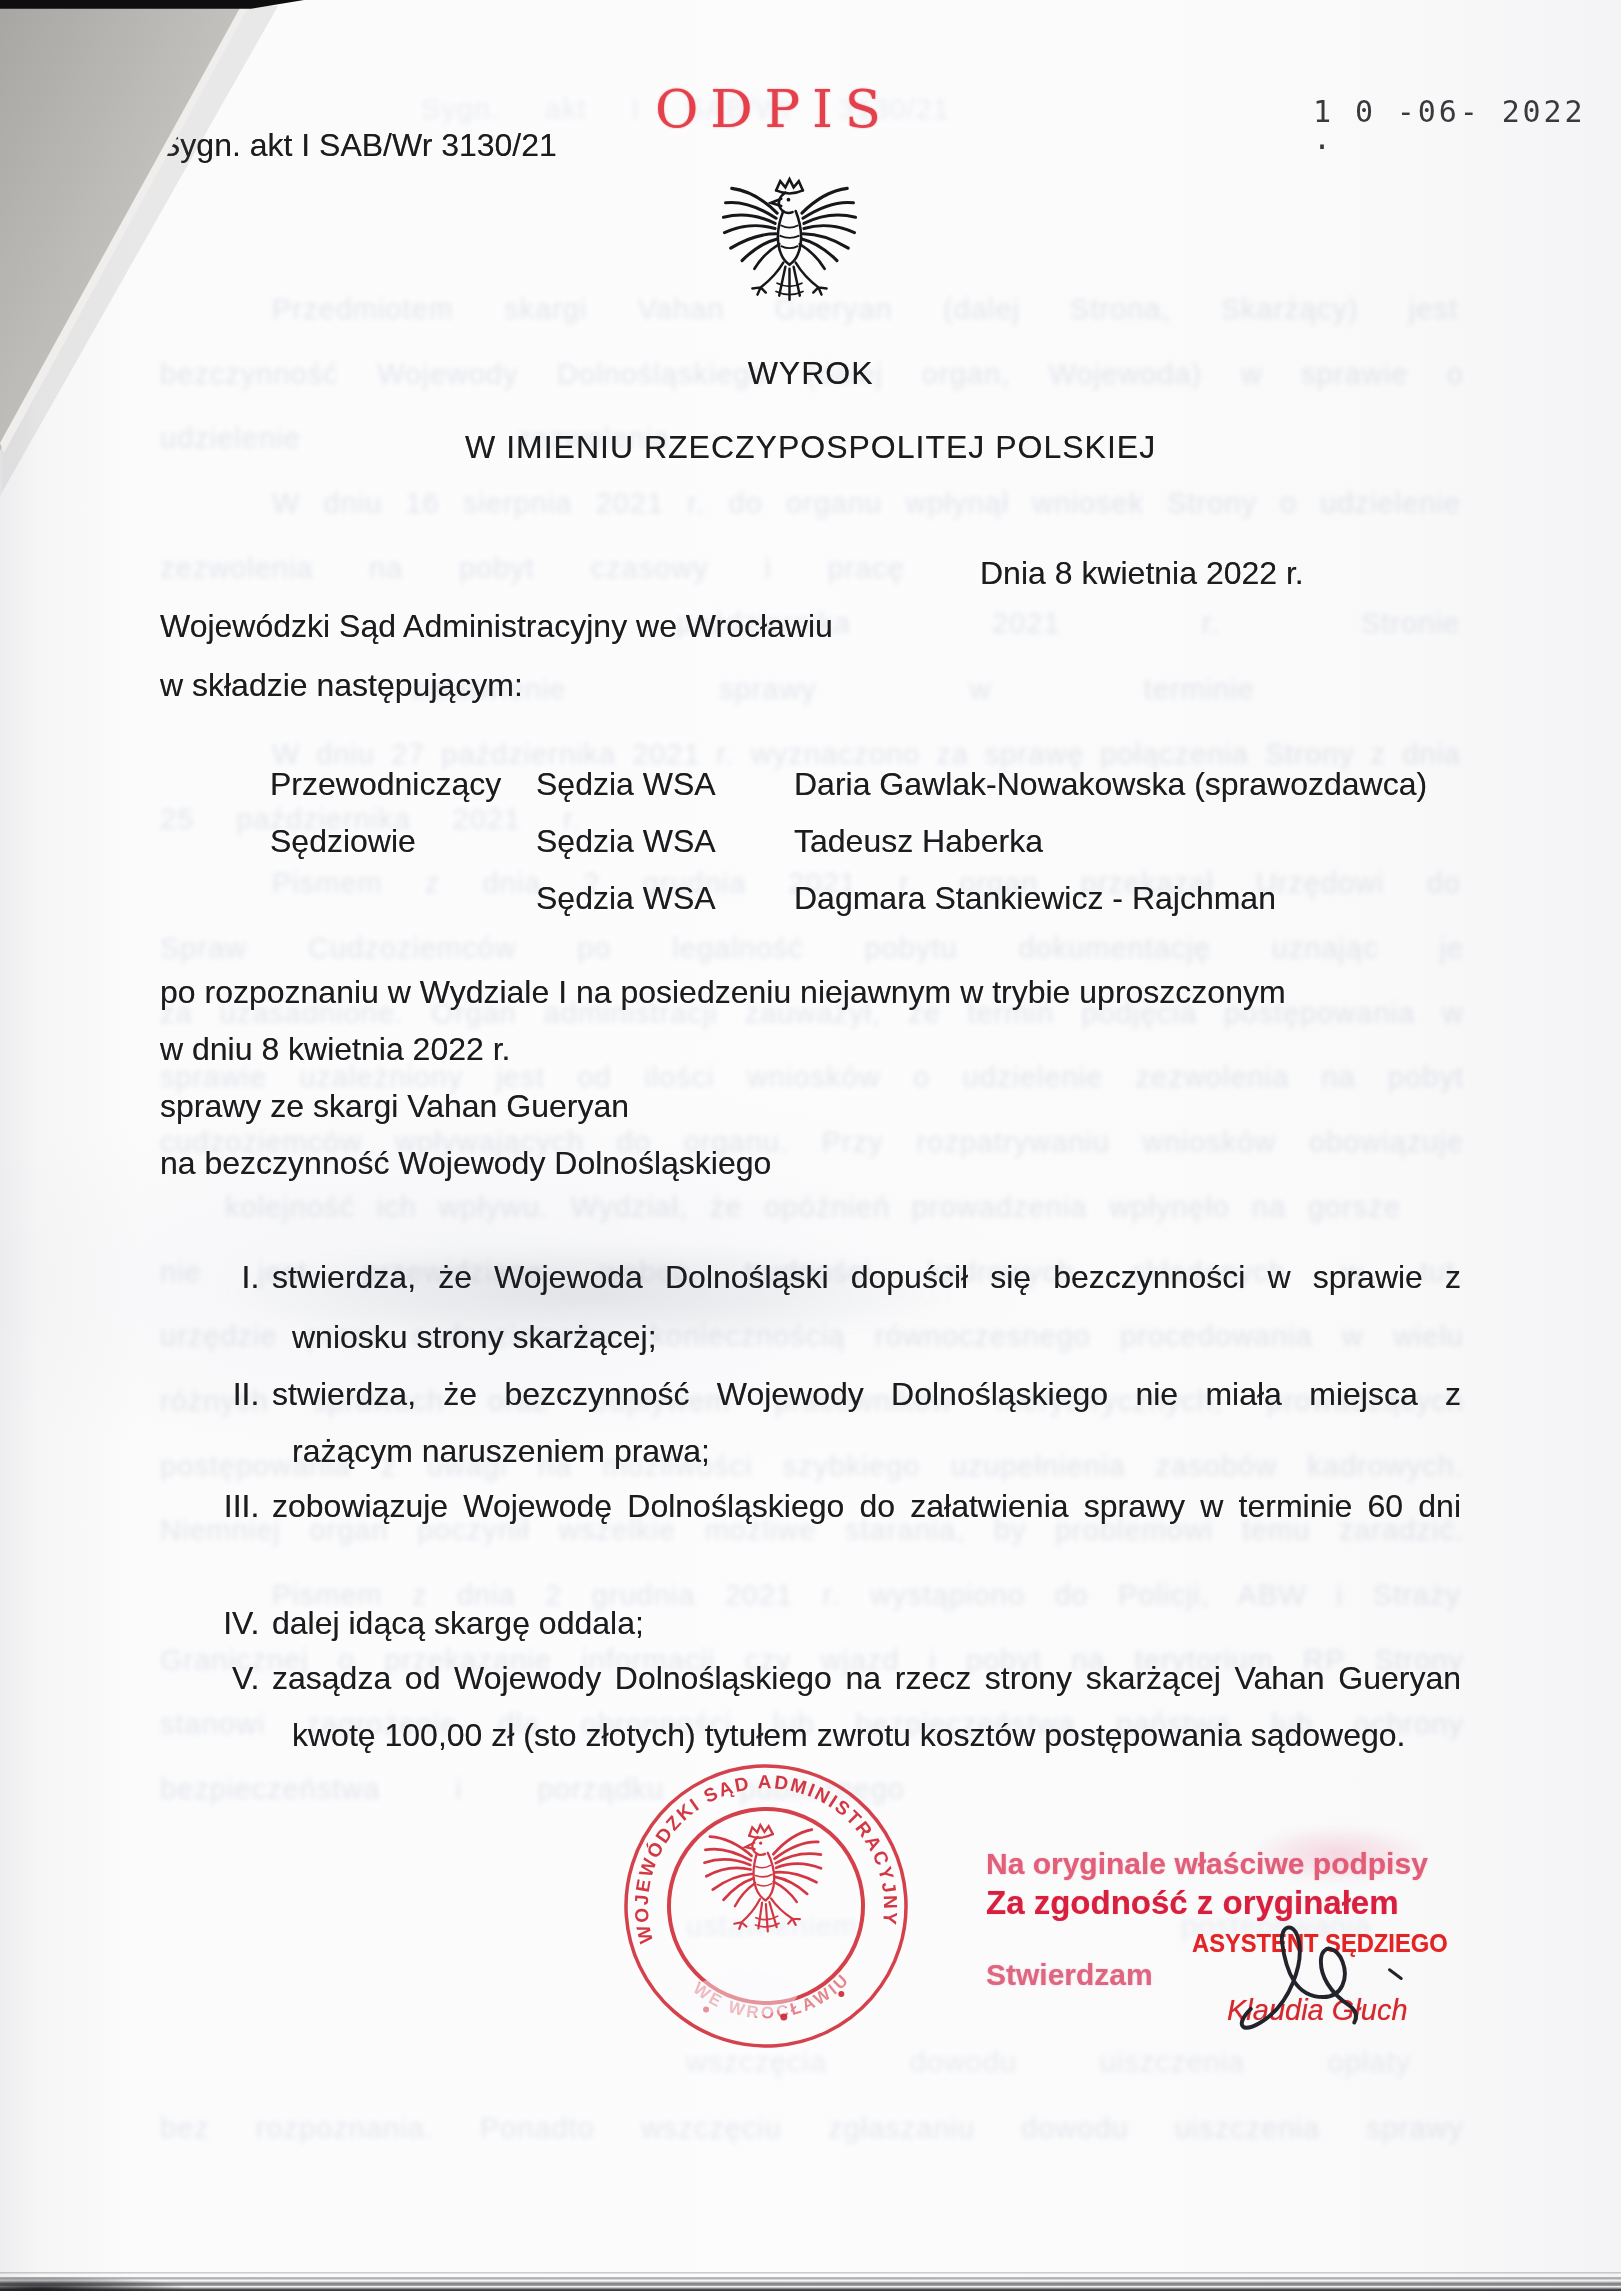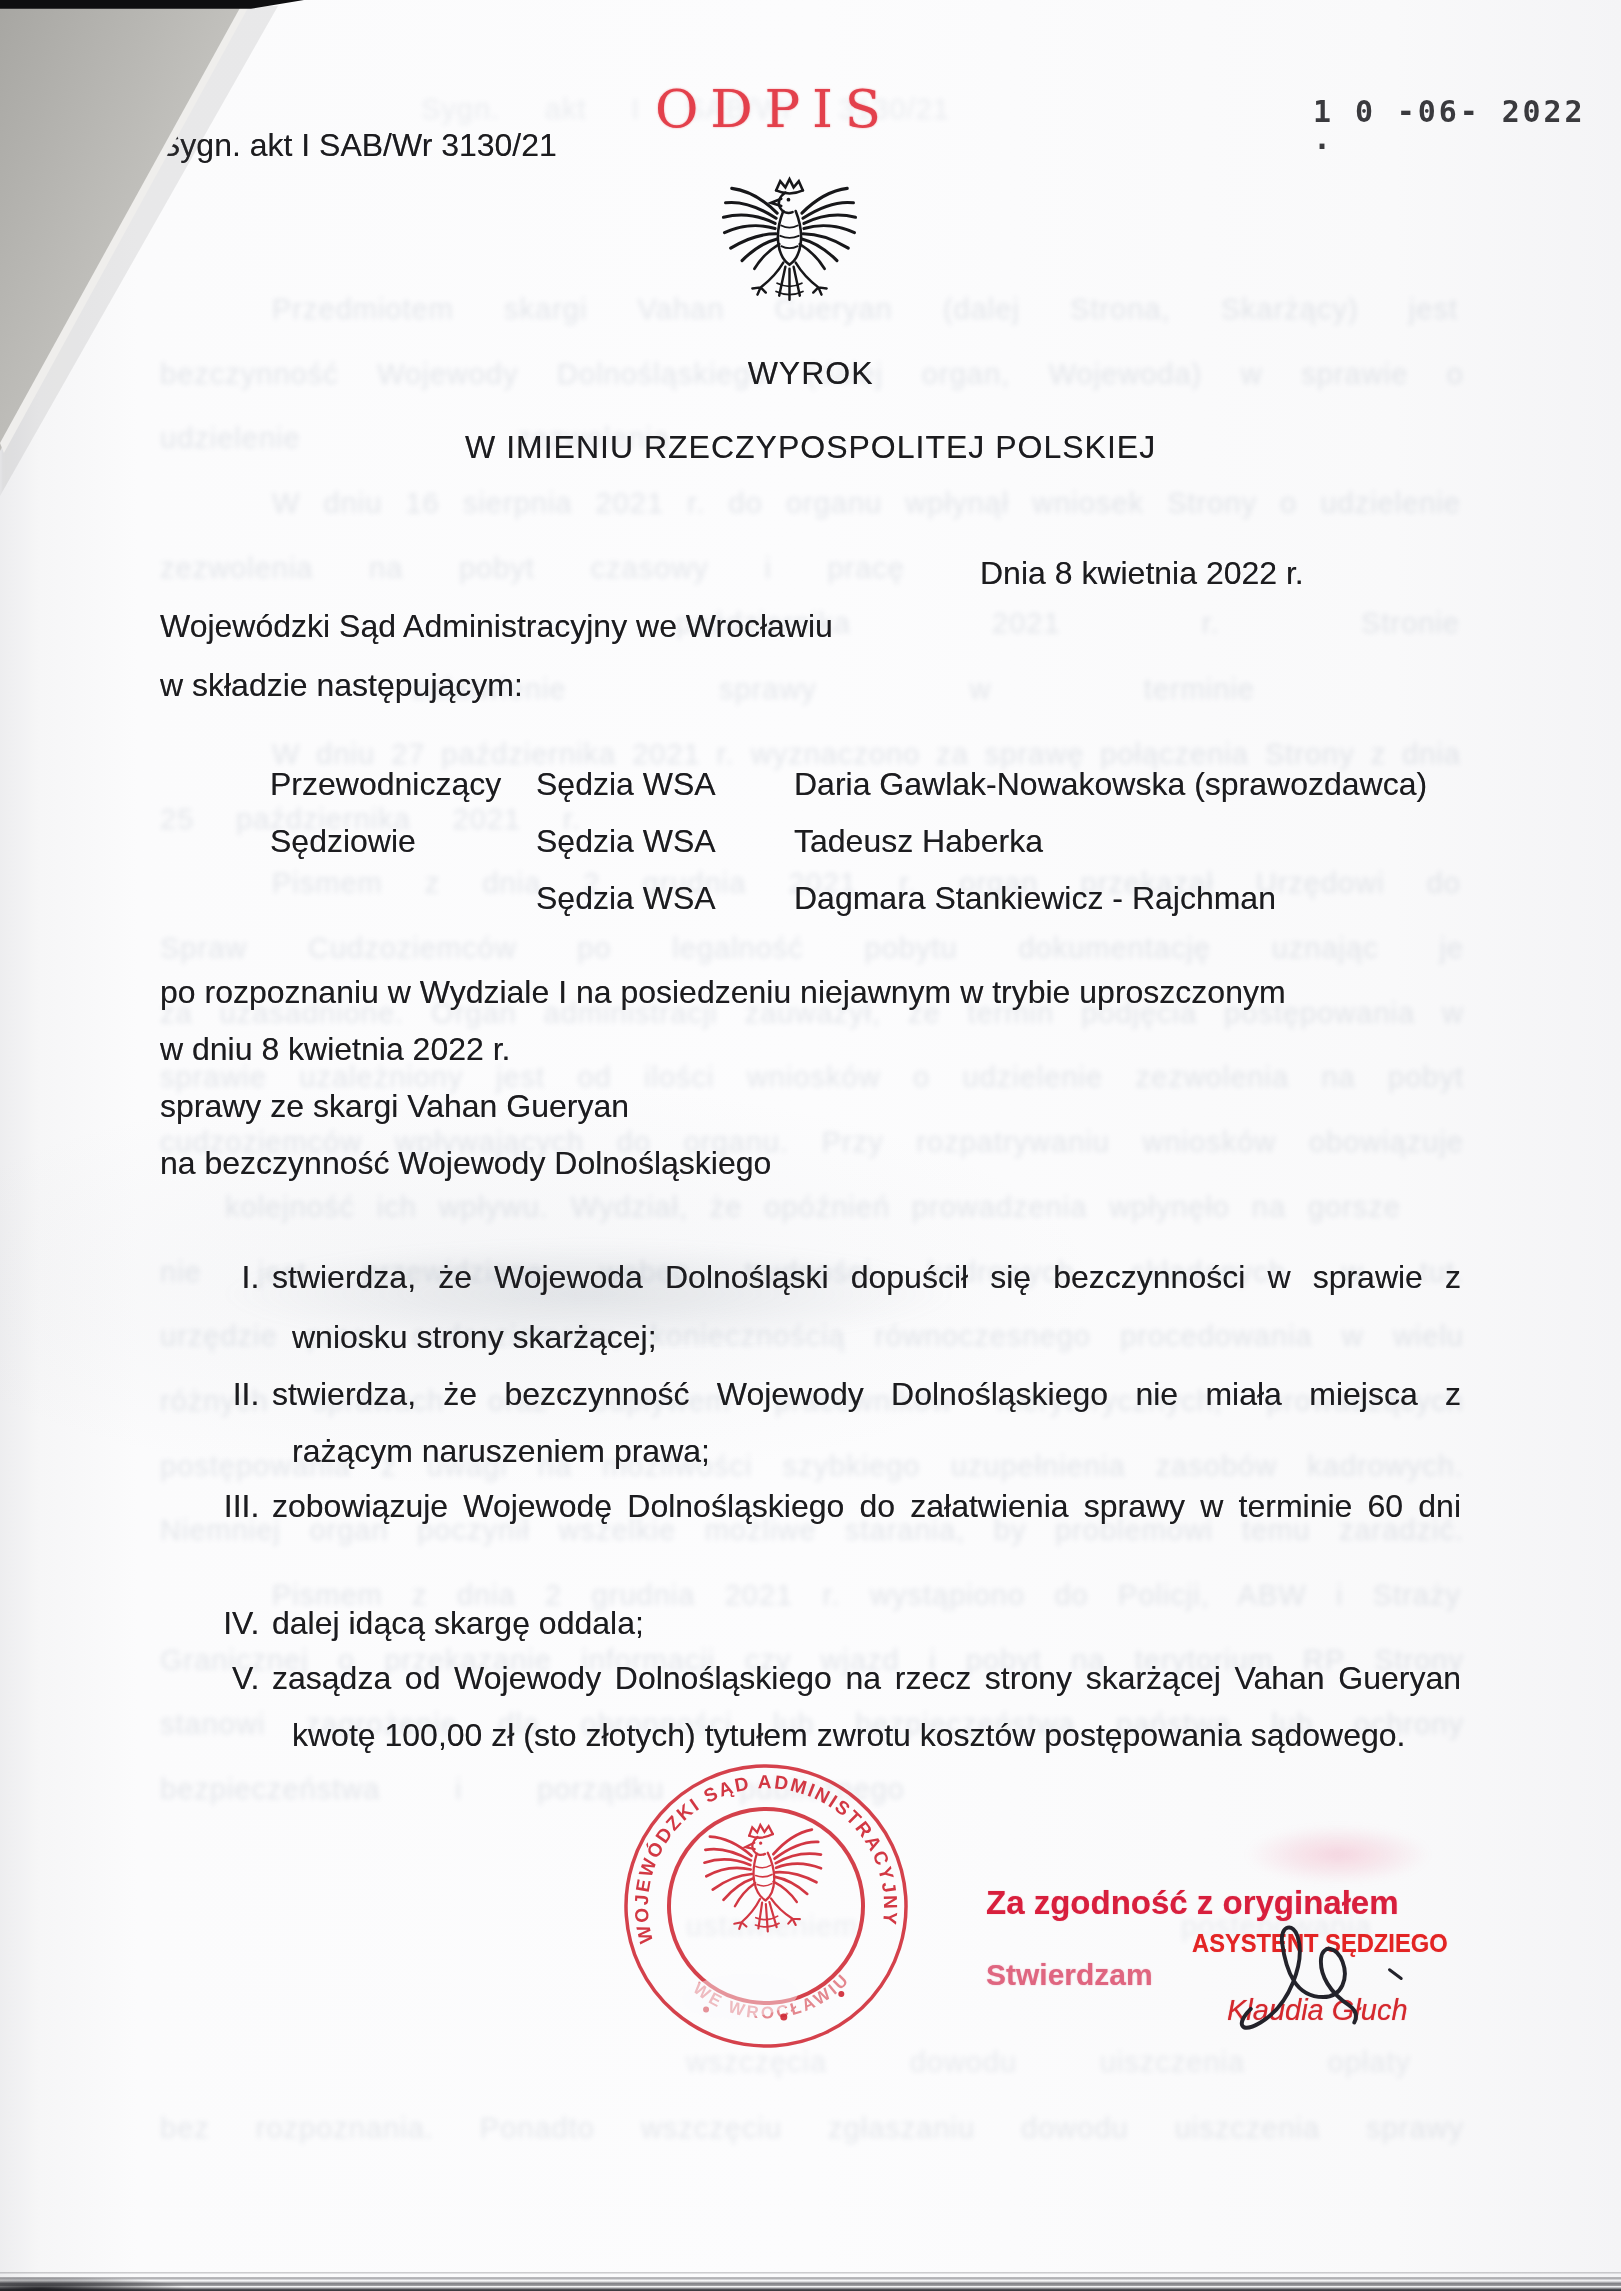--- a/index.html
+++ b/index.html
@@ -35,21 +35,21 @@
           transparent 14.7px,rgba(62,62,68,.65) 17.6px,rgba(45,45,50,.45) 19.6px,transparent 20.6px,
           rgba(32,32,38,.8) 23.5px,#2b2b31 25.5px);}
   #bottom-blob{position:absolute;left:0;top:2264px;width:333px;height:27.4px;z-index:9;
         background:radial-gradient(ellipse 196px 15.7px at 12% 90%,rgba(20,20,24,.85),transparent 75%);}
   
   #case-number{left:159px;top:127px;}
   #odpis{position:absolute;left:655px;top:78px;z-index:3;font-family:"DejaVu Serif",serif;
          font-weight:400;font-size:53px;letter-spacing:11.8px;color:#e2333f;opacity:.93;
          text-shadow:0 0 2px rgba(226,60,72,.55);}
   #date-stamp{position:absolute;left:1313px;top:94px;z-index:3;font-family:"DejaVu Sans Mono",monospace;
-         font-weight:700;font-size:30px;letter-spacing:2.9px;color:#26262a;opacity:.9;}
+         font-weight:400;font-size:30px;letter-spacing:2.9px;color:#26262a;opacity:.9;}
   .emblem{position:absolute;z-index:2;color:#17171a;}
   
   .role-col{left:270px;}
   .rank-col{left:536px;}
   .name-col{left:794px;}
   
   .ruling-row{position:absolute;left:160px;width:1301px;display:flex;z-index:2;}
   .ruling-num{flex:0 0 112px;text-align:right;padding-right:12.7px;box-sizing:border-box;
               font-size:32px;color:#1c1c1f;text-shadow:0 0 0.6px rgba(25,25,30,.55);}
   .ruling-text{flex:1;font-size:32px;color:#1c1c1f;text-shadow:0 0 0.6px rgba(25,25,30,.55);}
@@ -222,20 +222,21 @@
     </text>
     <text font-family="Liberation Sans, sans-serif" font-size="17" font-weight="bold" fill="#cf2733" letter-spacing="3" opacity="0.55">
       <textPath href="#sealBottomArc" startOffset="50%" text-anchor="middle">WE WROCŁAWIU</textPath>
     </text>
     <g color="#cf2733" opacity="0.92">
       <use href="#eagle" x="86" y="66" width="128" height="146"></use>
     </g>
     <ellipse cx="118" cy="238" rx="58" ry="22" fill="#fbfbfc" opacity="0.45"></ellipse>
   </svg>
 
+  <div class="redtxt" id="cert-1">Na oryginale właściwe podpisy</div>
   <div class="redtxt" id="cert-2">Za zgodność z oryginałem</div>
   <div class="redtxt" id="cert-role">ASYSTENT SĘDZIEGO</div>
   <div class="redtxt" id="cert-confirm">Stwierdzam</div>
   <div class="redtxt" id="cert-signer">Klaudia Głuch</div>
 
   <svg id="signature" width="186" height="127" viewBox="0 0 190 130">
     <g fill="none" stroke="#23232b" stroke-width="4" stroke-linecap="round">
       <path d="M18,96 C2,112 8,122 28,110 C58,92 74,48 66,22 C62,8 48,10 50,28 C54,58 64,84 92,84 C112,84 118,64 112,48 C106,32 92,30 90,44 C88,62 100,80 118,92 C124,96 128,102 124,110"></path>
       <path d="M160,56 l12,9" stroke-width="3"></path>
     </g>

